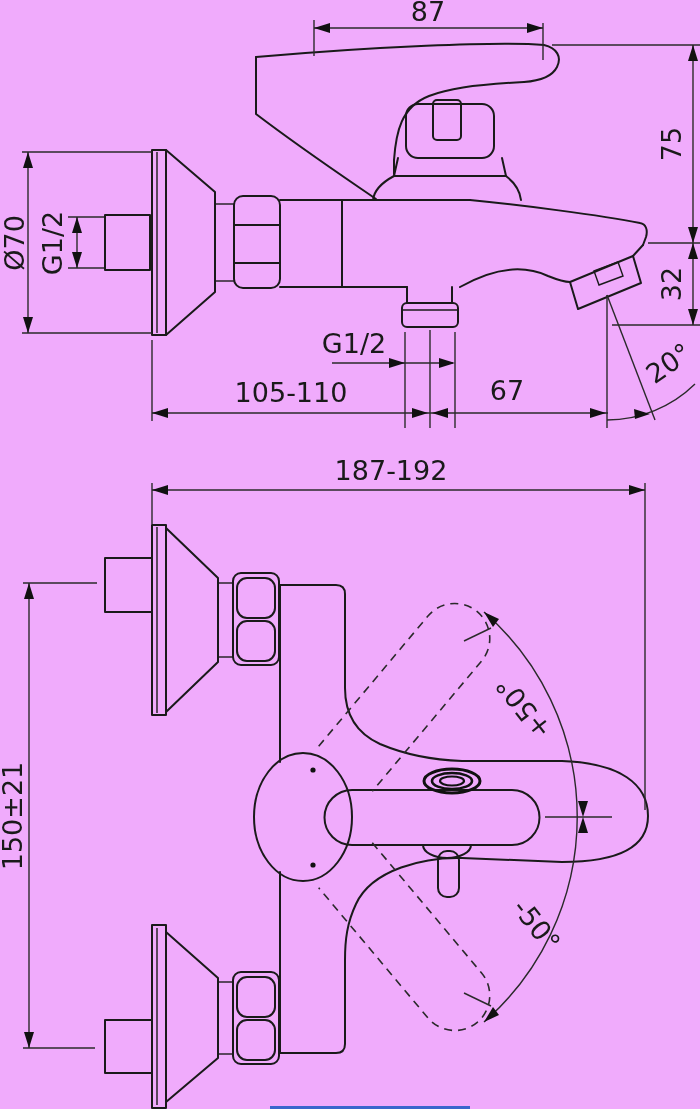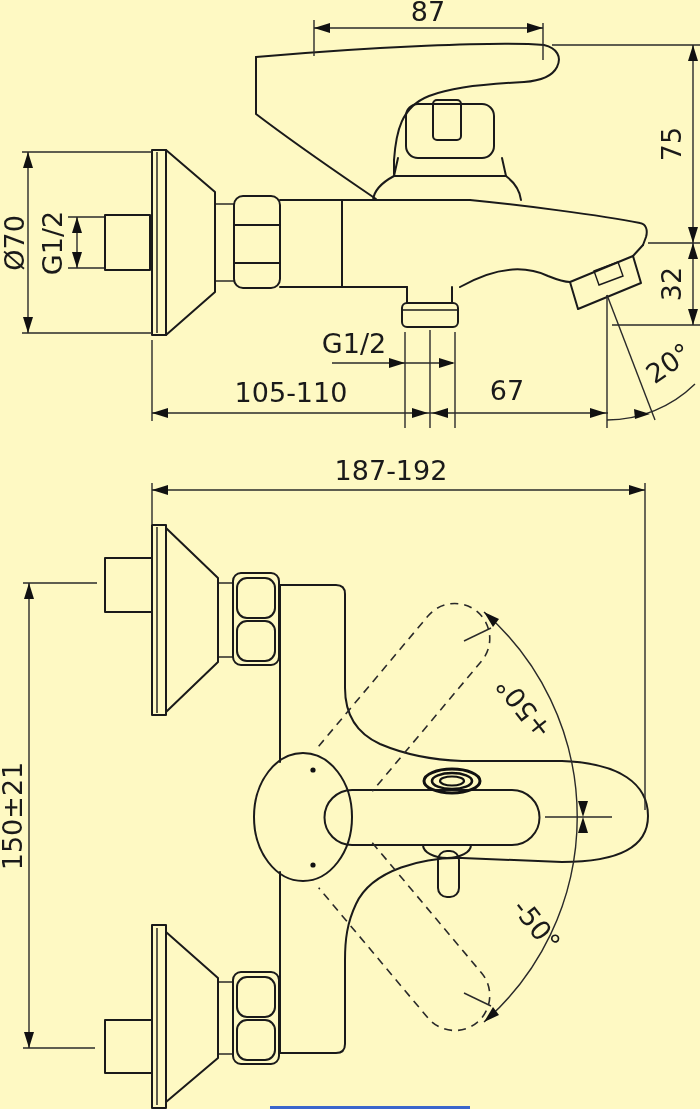--- a/index.html
+++ b/index.html
@@ -1,16 +1,16 @@
 <!DOCTYPE html>
 <html><head>
 <meta charset="utf-8">
 <style>
   html,body{margin:0;padding:0;background:#ffffff;}
-  .page{position:relative;width:700px;height:1109px;background:#fef9c3;overflow:hidden;}
+  .page{position:relative;width:700px;height:1109px;background:#f0abfc;overflow:hidden;}
   svg{display:block;}
   svg text{font-family:"DejaVu Sans","Liberation Sans",sans-serif;fill:#1a1a1a;}
   .dimtxt{font-size:27px;}
   .obj{stroke:#1a1a1a;stroke-width:2;fill:none;stroke-linejoin:round;stroke-linecap:round;}
   .objthin{stroke:#1a1a1a;stroke-width:1.4;fill:none;}
   .dim{stroke:#2a2a2a;stroke-width:1.4;fill:none;}
   .arr{fill:#111;stroke:none;}
   .dash{stroke:#2a2a2a;stroke-width:1.6;fill:none;stroke-dasharray:8 6;}
   .dark{stroke:#111;fill:none;}
 </style>

